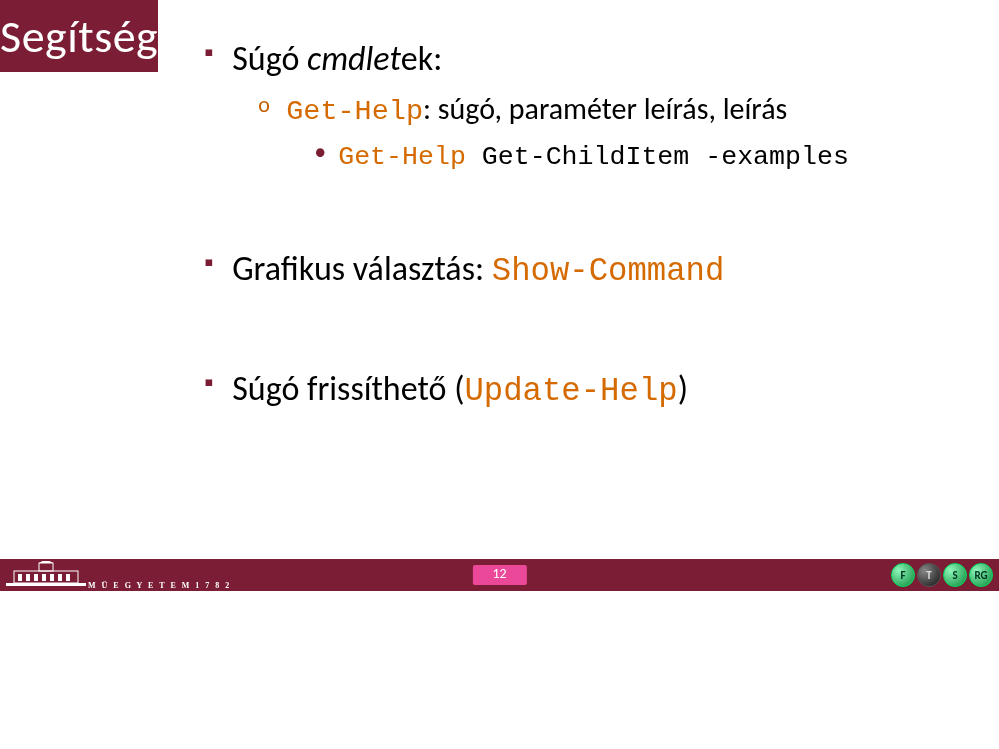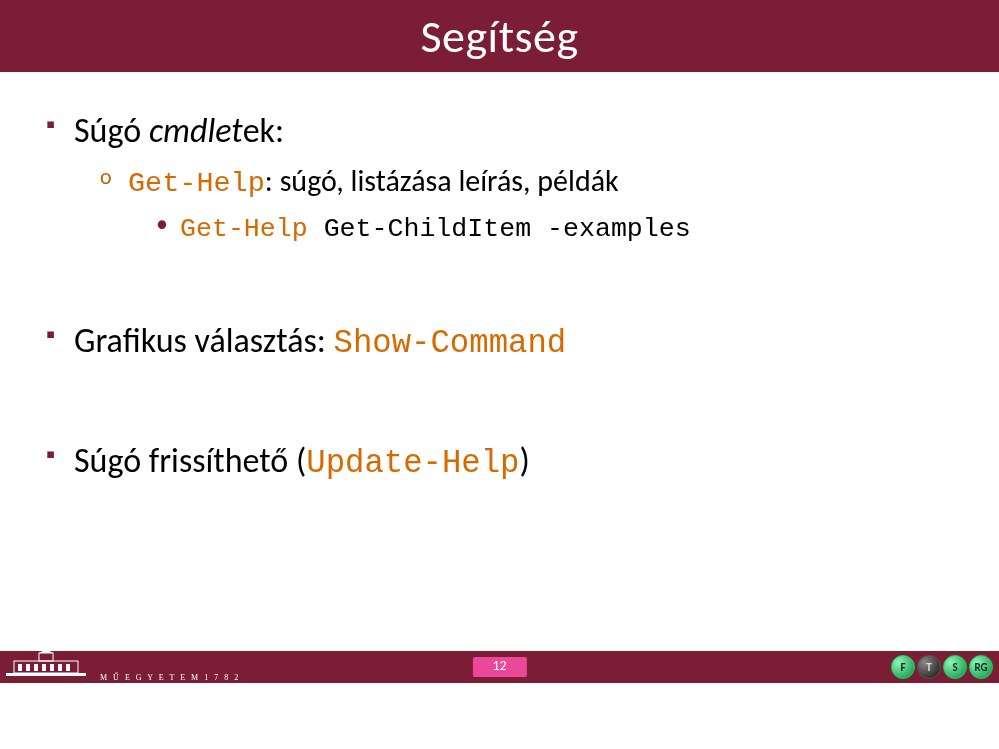--- a/index.html
+++ b/index.html
@@ -7,23 +7,23 @@
     padding: 0;
     width: 999px;
     height: 749px;
     font-family: Calibri, 'Segoe UI', sans-serif;
     background: #ffffff;
     overflow: hidden;
     position: relative;
   }
   .slide {
     width: 999px;
-    height: 683px;
-    display: flex;
-    flex-direction: column;
+    height: 591px;
+    display: flex;
+    flex-direction: row;
     position: relative;
   }
   .title-bar {
     background: #7b1e35;
     color: #ffffff;
     height: 72px;
     display: flex;
     align-items: center;
     justify-content: center;
     font-size: 46px;
@@ -123,23 +123,24 @@
     left: 50%;
     transform: translateX(-50%);
     background: #ec4899;
     color: #ffffff;
     font-size: 14px;
     padding: 0 20px 3px 20px;
     border-radius: 2px;
   }
   .footer-left {
     display: flex;
-    align-items: flex-start;
-    gap: 14px;
+    align-items: flex-end;
+    gap: 2px;
     height: 100%;
+    font-weight: bold;
   }
   .footer-right {
     display: flex;
     align-items: center;
     gap: 2px;
   }
   .building-svg { height: 30px; width: auto; }
   .mue-text {
     color: #ffffff;
     font-size: 8px;
@@ -175,21 +176,21 @@
     <span>Segítség</span>
   </div>
 
   <div class="content">
     <ul class="level1">
 
       <li>
         <span>Súgó </span><span class="ital">cmdlet</span><span>ek:</span>
         <ul class="level2">
           <li>
-            <span class="cmd">Get-Help</span><span>: súgó, listázása leírás, példák</span>
+            <span class="cmd">Get-Help</span><span>: súgó, paraméter leírás, leírás</span>
             <ul class="level3">
               <li>
                 <span class="cmd">Get-Help</span><span class="code"> Get-ChildItem -examples</span>
               </li>
             </ul>
           </li>
         </ul>
       </li>
 
       <li style="visibility:hidden; height:56px;"></li>

